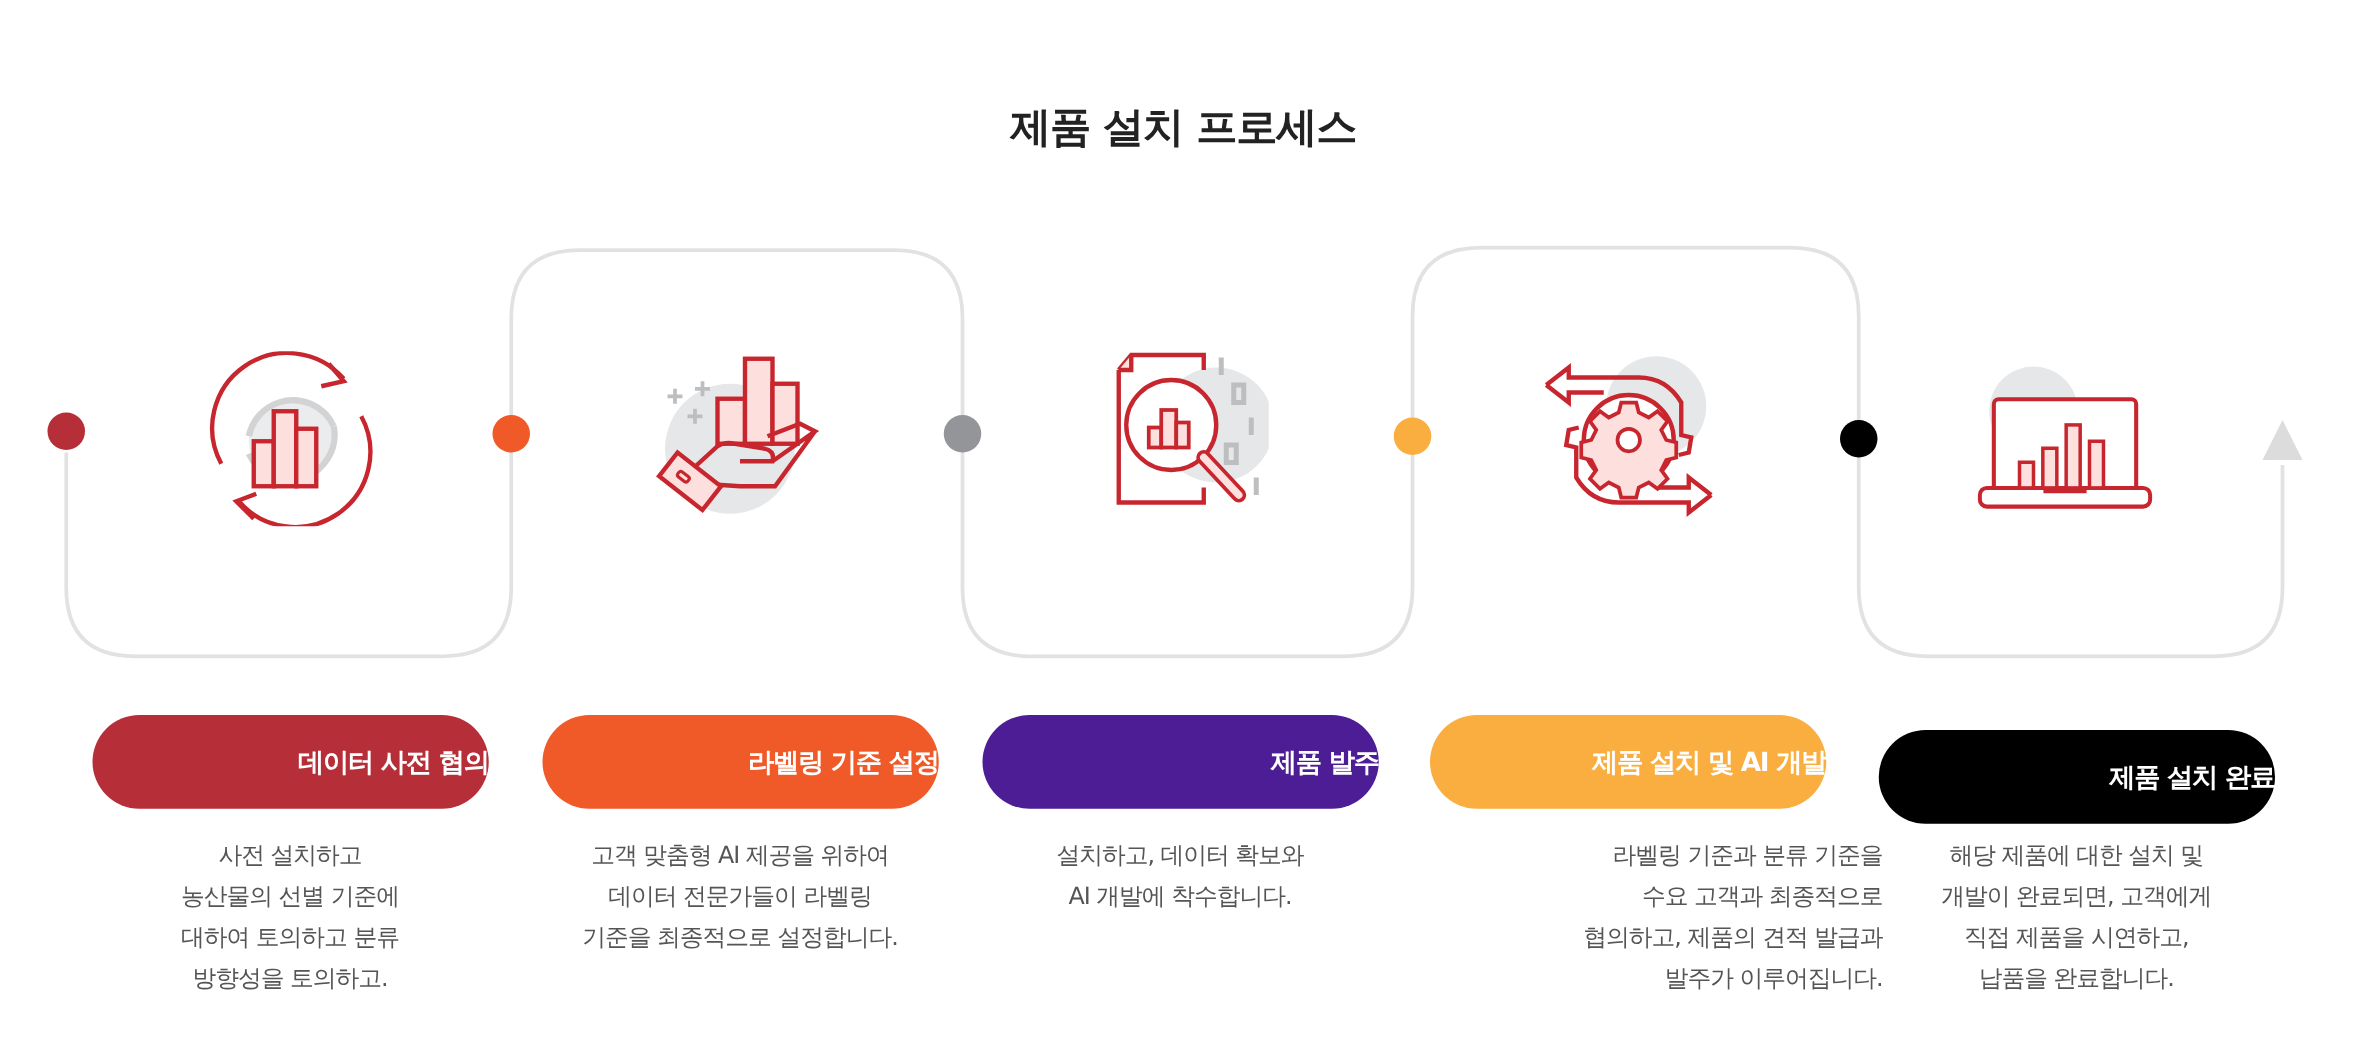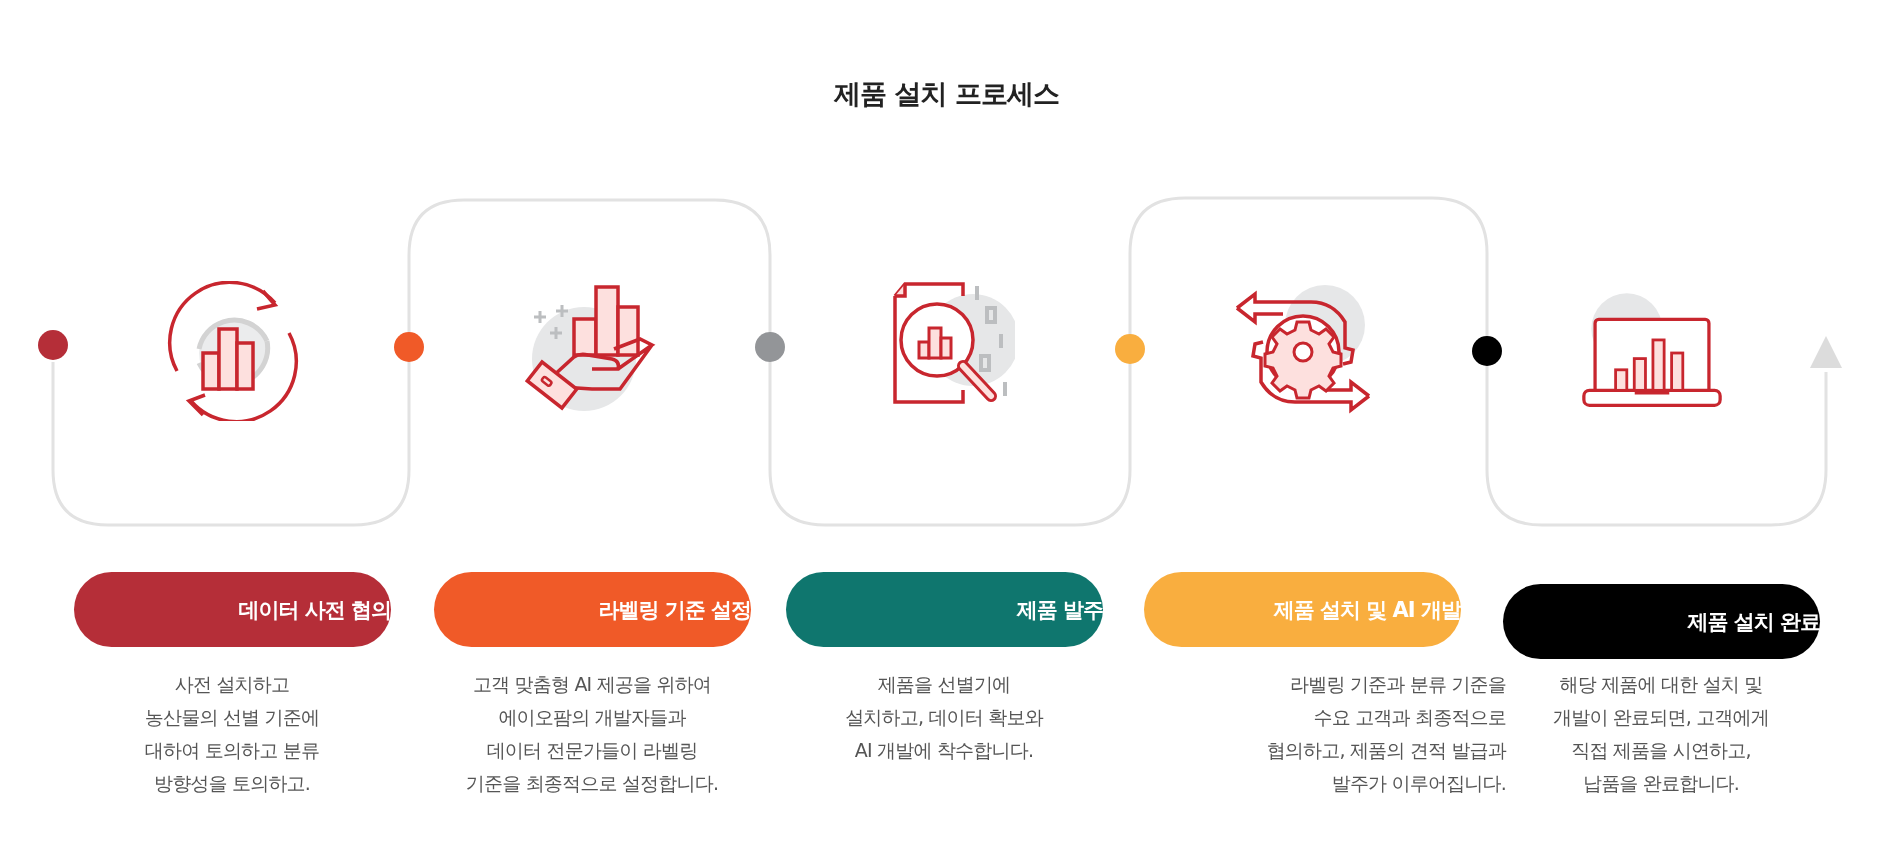--- a/index.html
+++ b/index.html
@@ -1,19 +1,19 @@
 <!DOCTYPE html>
 <html><head>
 <meta charset="utf-8">
 <style>
   html, body { margin: 0; padding: 0; background: #ffffff; }
   body { width: 1893px; height: 851px; position: relative; overflow: hidden;
          font-family: "DejaVu Sans", "Liberation Sans", sans-serif; }
   .title { position: absolute; left: 0; top: 58px; width: 1893px; text-align: center;
-           font-size: 27px; font-weight: bold; color: #222222; letter-spacing: -1px; }
+           font-size: 33px; font-weight: bold; color: #222222; letter-spacing: -1px; }
   svg.path-layer { position: absolute; left: 0; top: 0; }
   .dot { position: absolute; width: 30px; height: 30px; border-radius: 50%; }
   .end-arrow { position: absolute; width: 0; height: 0;
                border-left: 16px solid transparent; border-right: 16px solid transparent;
                border-bottom: 32px solid #dcdcdc; }
   .icon { position: absolute; width: 140px; height: 140px; }
   .pill { position: absolute; top: 572px; width: 317px; height: 75px; border-radius: 38px;
           display: flex; align-items: center; justify-content: flex-end;
           color: #ffffff; font-size: 21px; font-weight: bold; letter-spacing: -1px;
           cursor: pointer; }
@@ -104,44 +104,42 @@
   <rect x="76" y="56" width="12" height="54" fill="#fde0de" stroke="#c8262e" stroke-width="3"></rect>
   <rect x="96" y="70" width="12" height="40" fill="#fde0de" stroke="#c8262e" stroke-width="3"></rect>
 </svg>
 
 <div class="pill" style="left:74px;background:#b52e38;">
     <span>데이터 사전 협의</span>
   </div>
 <div class="pill" style="left:434px;background:#f05a28;">
     <span>라벨링 기준 설정</span>
   </div>
-<div class="pill" style="left:786px;background:#0f766e;">
+<div class="pill" style="left:786px;background:#4c1d95;">
     <span>제품 발주</span>
   </div>
 <div class="pill" style="left:1144px;background:#f9ae3f;">
     <span>제품 설치 및 AI 개발</span>
   </div>
 <div class="pill" style="left:1503px;background:#000000;margin-top:12px;">
     <span>제품 설치 완료</span>
   </div>
 
 <div class="desc" style="left:52px;">
   <div>사전 설치하고</div>
   <div>농산물의 선별 기준에</div>
   <div>대하여 토의하고 분류</div>
   <div>방향성을 토의하고.</div>
 </div>
 <div class="desc" style="left:412px;">
   <div>고객 맞춤형 AI 제공을 위하여</div>
-  <div>에이오팜의 개발자들과</div>
   <div>데이터 전문가들이 라벨링</div>
   <div>기준을 최종적으로 설정합니다.</div>
 </div>
 <div class="desc" style="left:764px;">
-  <div>제품을 선별기에</div>
   <div>설치하고, 데이터 확보와</div>
   <div>AI 개발에 착수합니다.</div>
 </div>
 <div class="desc" style="left:1146px;text-align:right;">
   <div>라벨링 기준과 분류 기준을</div>
   <div>수요 고객과 최종적으로</div>
   <div>협의하고, 제품의 견적 발급과</div>
   <div>발주가 이루어집니다.</div>
 </div>
 <div class="desc" style="left:1481px;">

